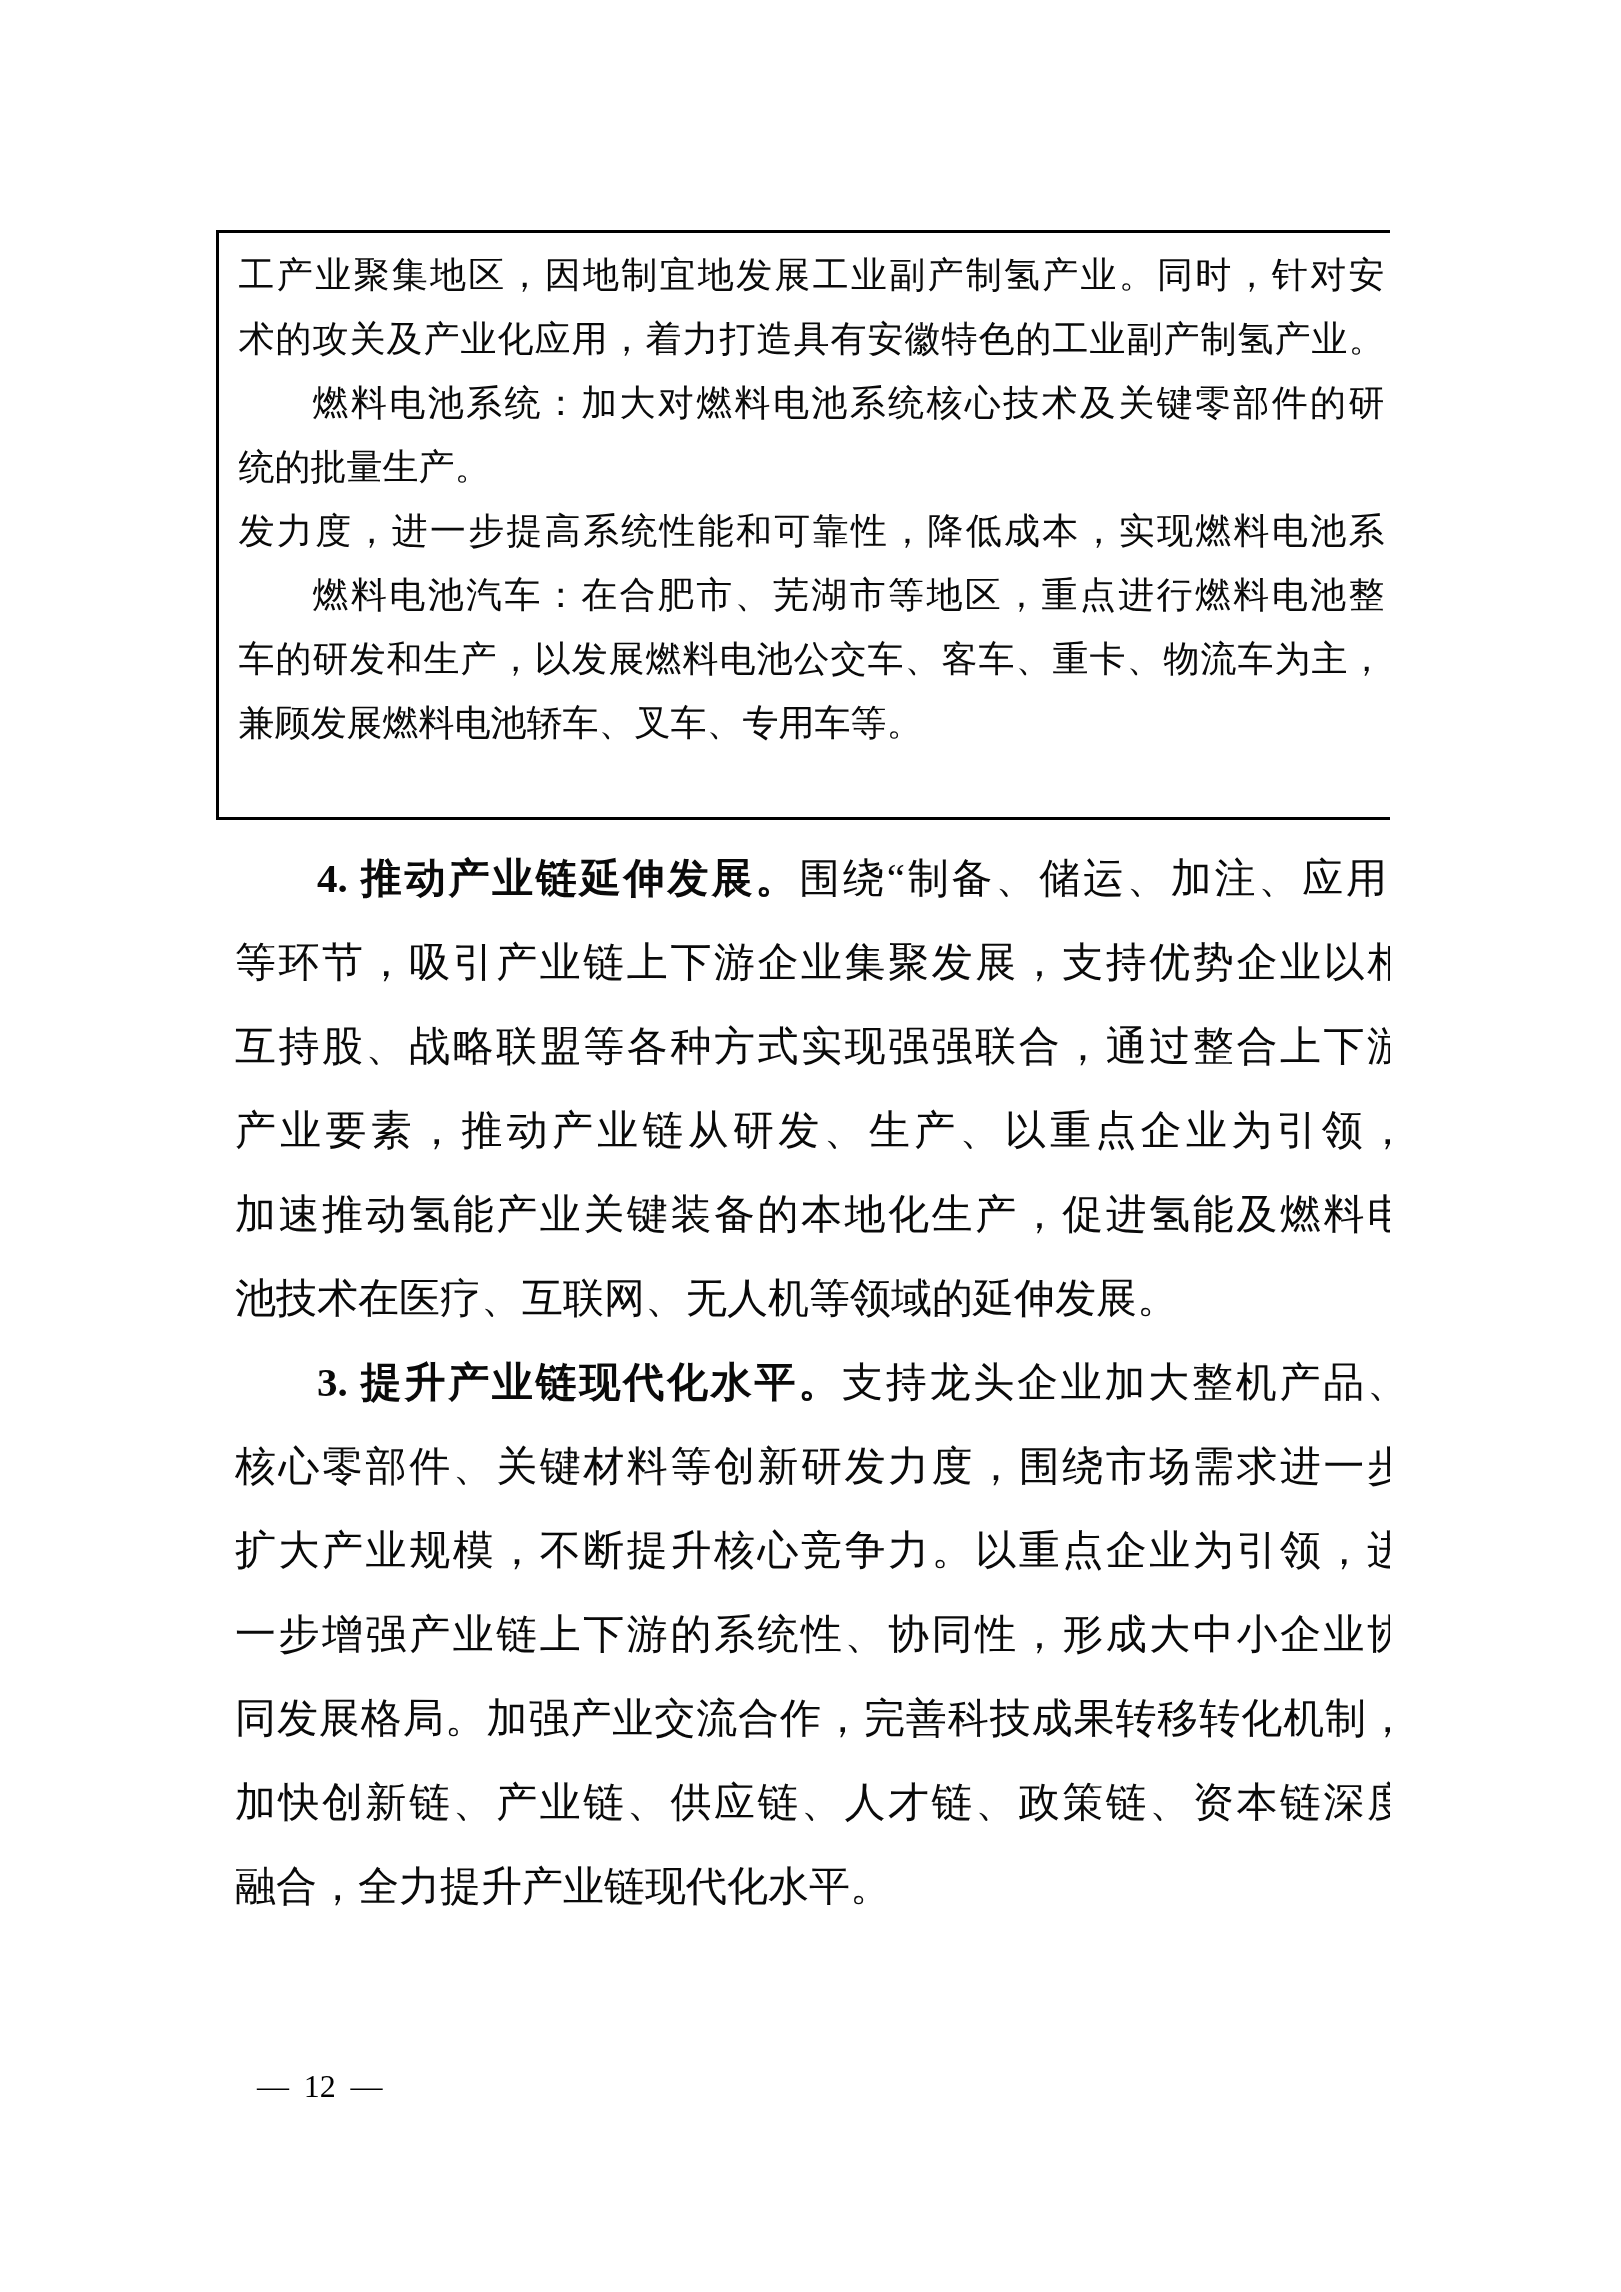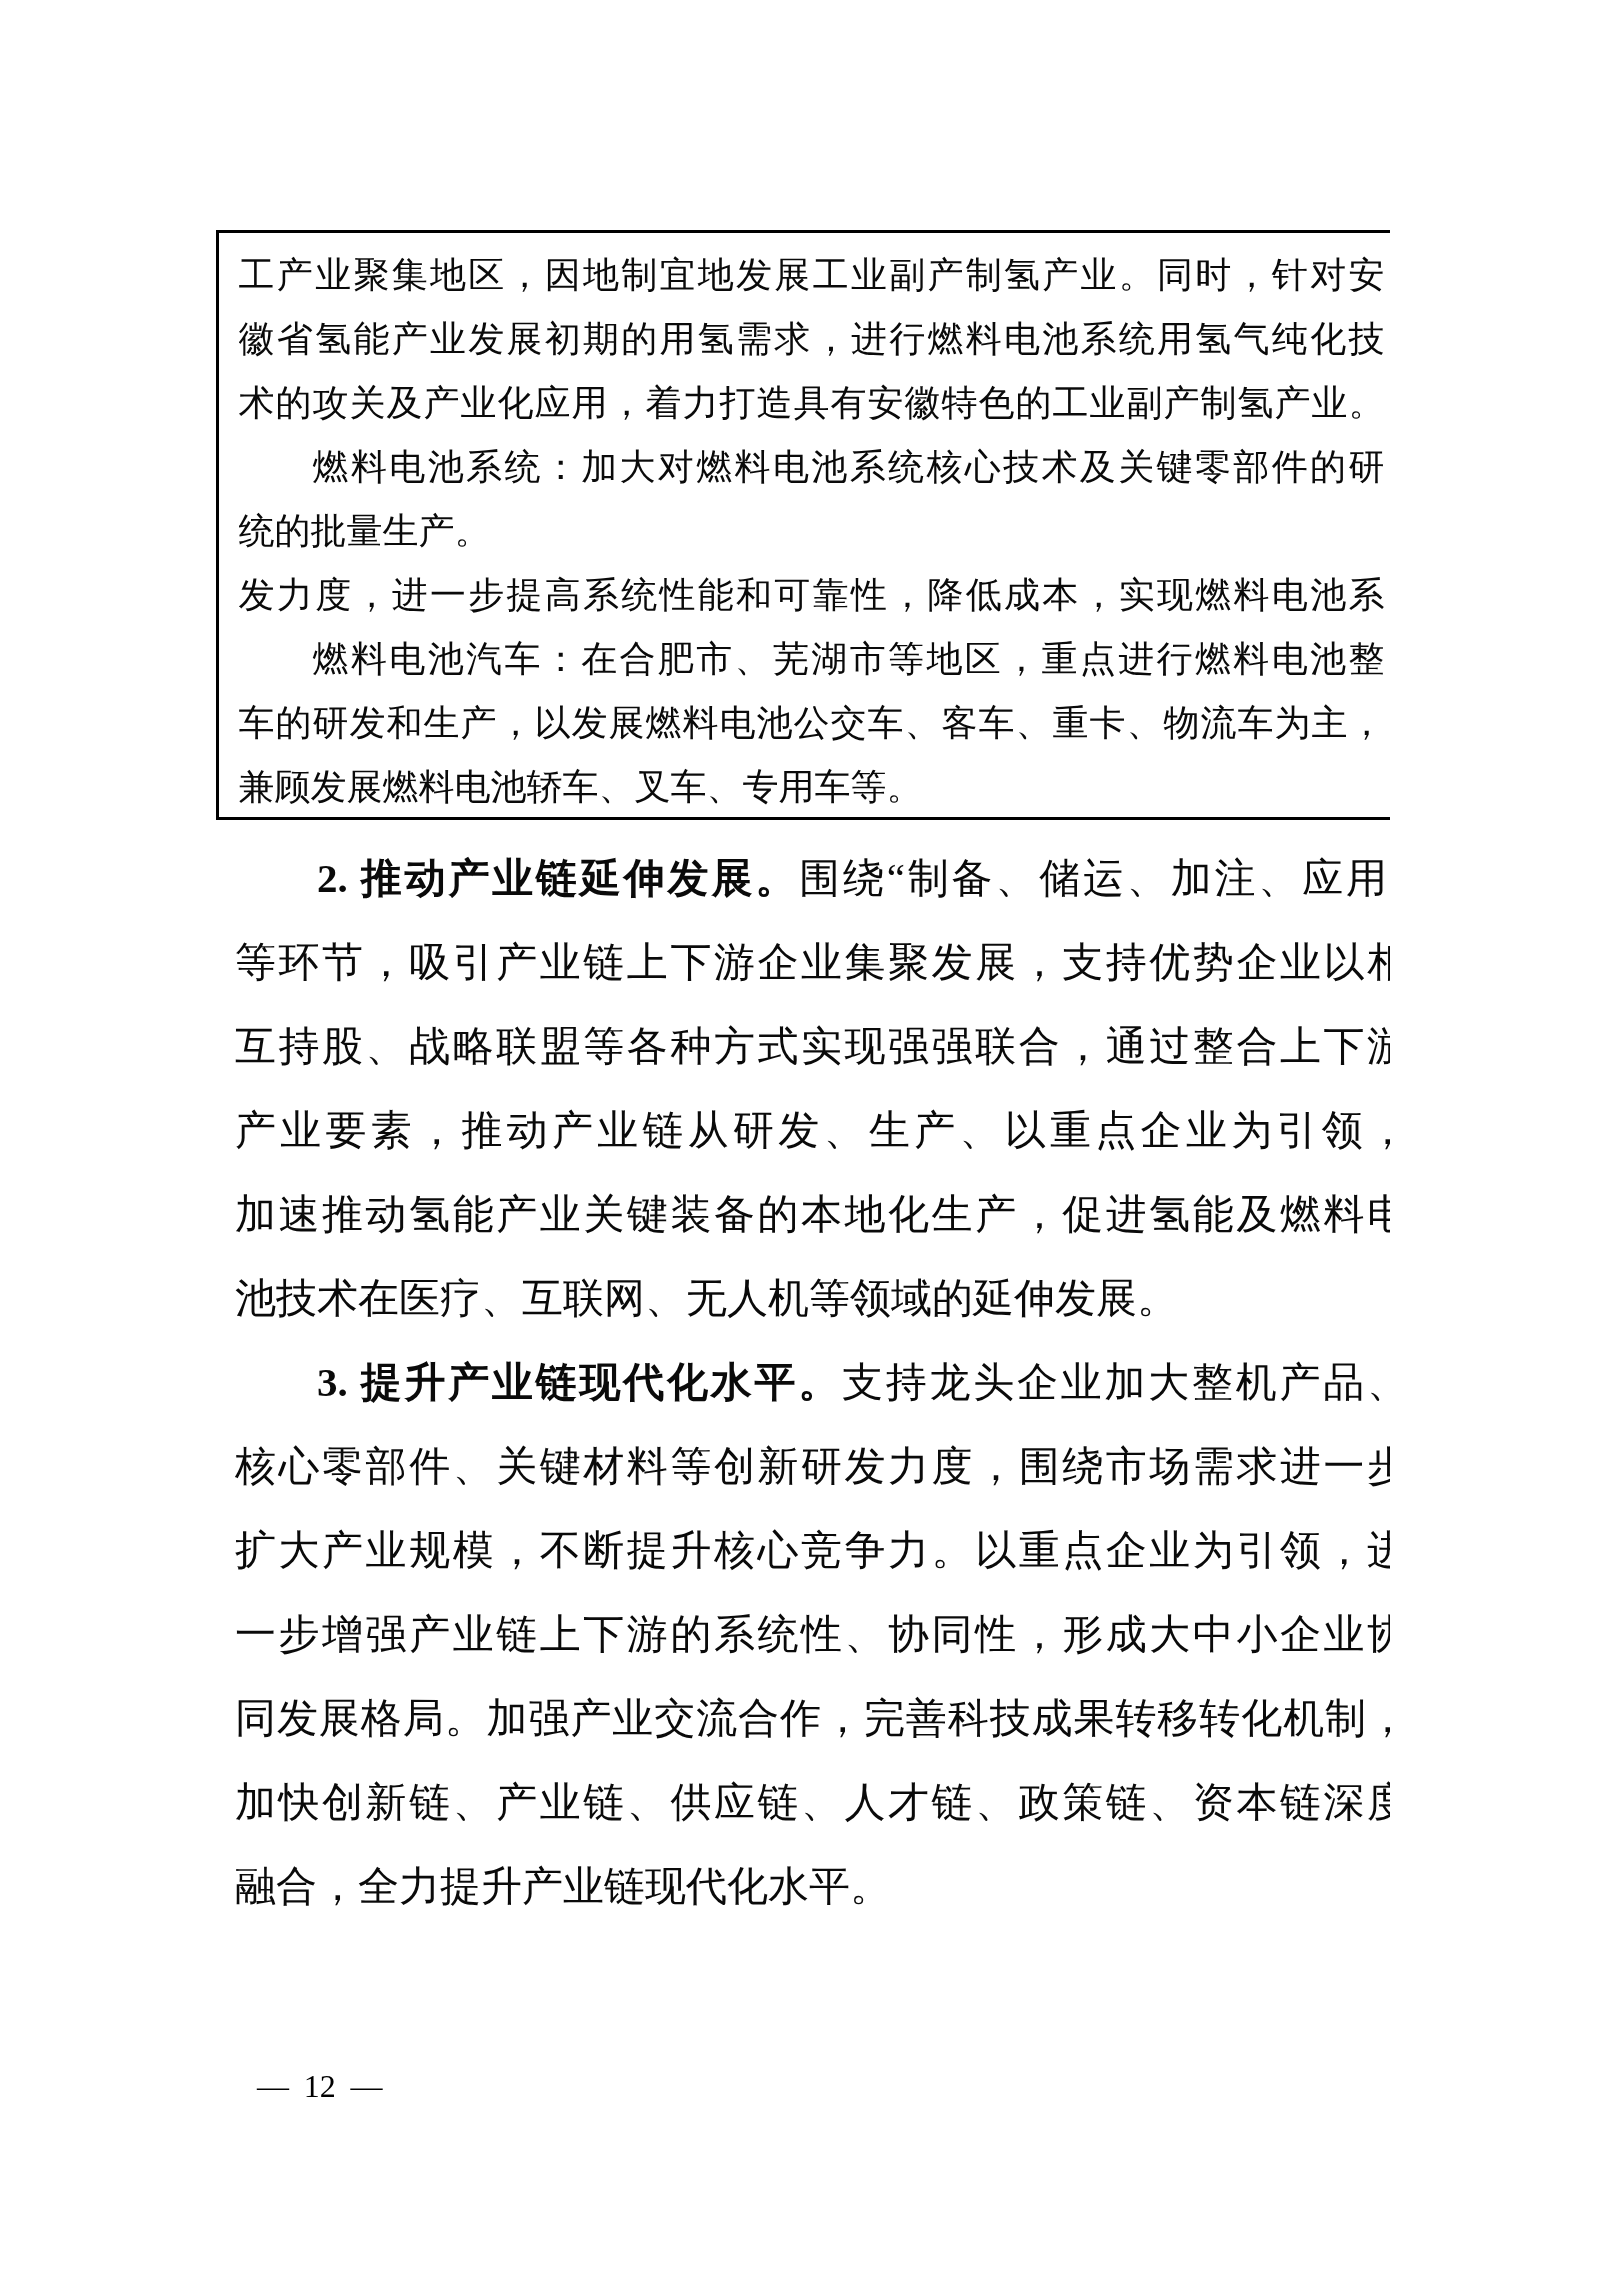--- a/index.html
+++ b/index.html
@@ -70,33 +70,32 @@
   }
   .page-number .num { margin: 0 14.7px; }
 </style>
 </head>
 <body>
 
 <div class="page">
 
   <div class="callout-box">
     <div class="box-line"><span>工产业聚集地区，因地制宜地发展工业副产制氢产业。同时，针对安</span></div>
-    <div class="box-line"><span>徽省氢能产业发展初期的用氢需求，进行燃料电池系统用氢气纯化技</span></div>
     <div class="box-line"><span>术的攻关及产业化应用，着力打造具有安徽特色的工业副产制氢产业。</span></div>
     <div class="box-line indent"><b>燃料电池系统：</b><span>加大对燃料电池系统核心技术及关键零部件的研</span></div>
     <div class="box-line last"><span>统的批量生产。</span></div>
     <div class="box-line"><span>发力度，进一步提高系统性能和可靠性，降低成本，实现燃料电池系</span></div>
     <div class="box-line indent"><b>燃料电池汽车：</b><span>在合肥市、芜湖市等地区，重点进行燃料电池整</span></div>
     <div class="box-line"><span>车的研发和生产，以发展燃料电池公交车、客车、重卡、物流车为主，</span></div>
     <div class="box-line last"><span>兼顾发展燃料电池轿车、叉车、专用车等。</span></div>
   </div>
 
   <div class="body-text">
 
-    <div class="body-line indent"><b>2. 推动产业链延伸发展。</b><span>围绕“制备、储运、加注、应用”</span></div>
+    <div class="body-line indent"><b>4. 推动产业链延伸发展。</b><span>围绕“制备、储运、加注、应用”</span></div>
     <div class="body-line"><span>等环节，吸引产业链上下游企业集聚发展，支持优势企业以相</span></div>
     <div class="body-line"><span>互持股、战略联盟等各种方式实现强强联合，通过整合上下游</span></div>
     <div class="body-line"><span>产业要素，推动产业链从研发、生产、以重点企业为引领，</span></div>
     <div class="body-line"><span>加速推动氢能产业关键装备的本地化生产，促进氢能及燃料电</span></div>
     <div class="body-line last"><span>池技术在医疗、互联网、无人机等领域的延伸发展。</span></div>
 
     <div class="body-line indent"><b>3. 提升产业链现代化水平。</b><span>支持龙头企业加大整机产品、</span></div>
     <div class="body-line"><span>核心零部件、关键材料等创新研发力度，围绕市场需求进一步</span></div>
     <div class="body-line"><span>扩大产业规模，不断提升核心竞争力。以重点企业为引领，进</span></div>
     <div class="body-line"><span>一步增强产业链上下游的系统性、协同性，形成大中小企业协</span></div>

